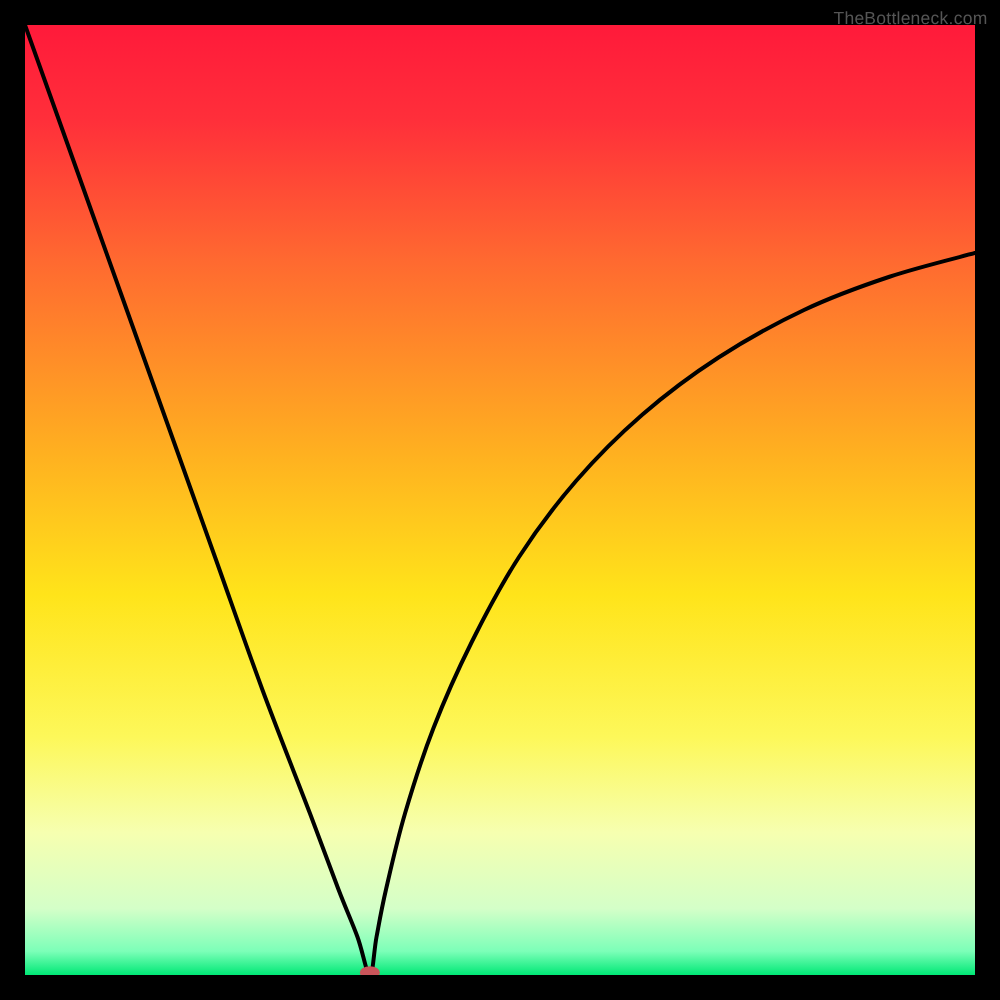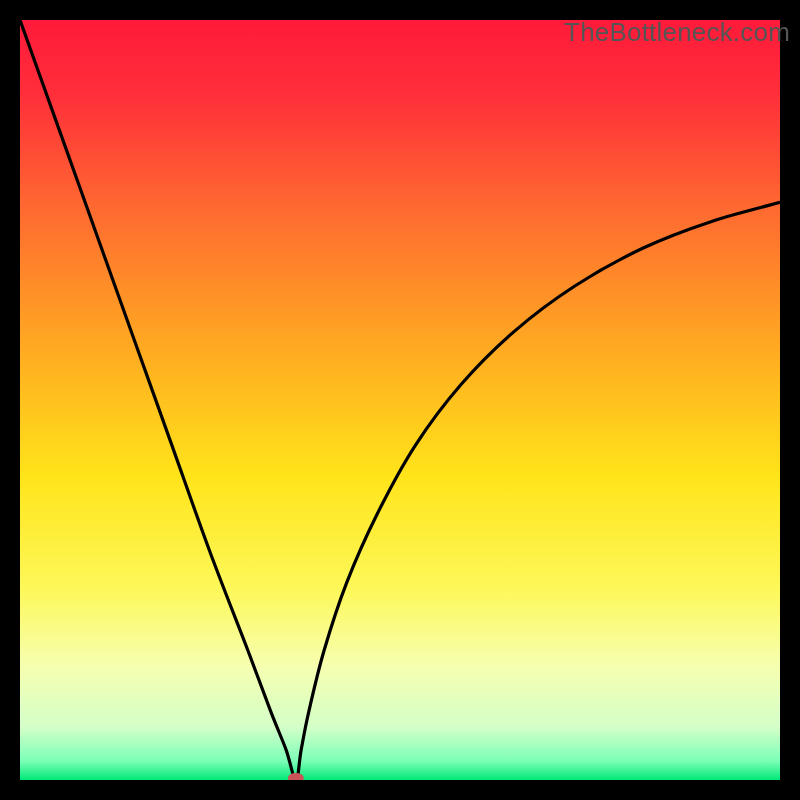--- a/index.html
+++ b/index.html
@@ -14,24 +14,24 @@
   .plot-area {
     position: absolute;
     left: 20px;
     top: 20px;
     width: 760px;
     height: 760px;
     overflow: hidden;
   }
   .watermark {
     position: absolute;
-    top: 17px;
+    top: 6px;
     right: 10px;
     color: #555;
-    font-size: 26px;
+    font-size: 14px;
     font-weight: 500;
     z-index: 5;
     letter-spacing: 0.2px;
   }
 </style>
 </head>
 <body>
 
 <div class="watermark">TheBottleneck.com</div>
 

